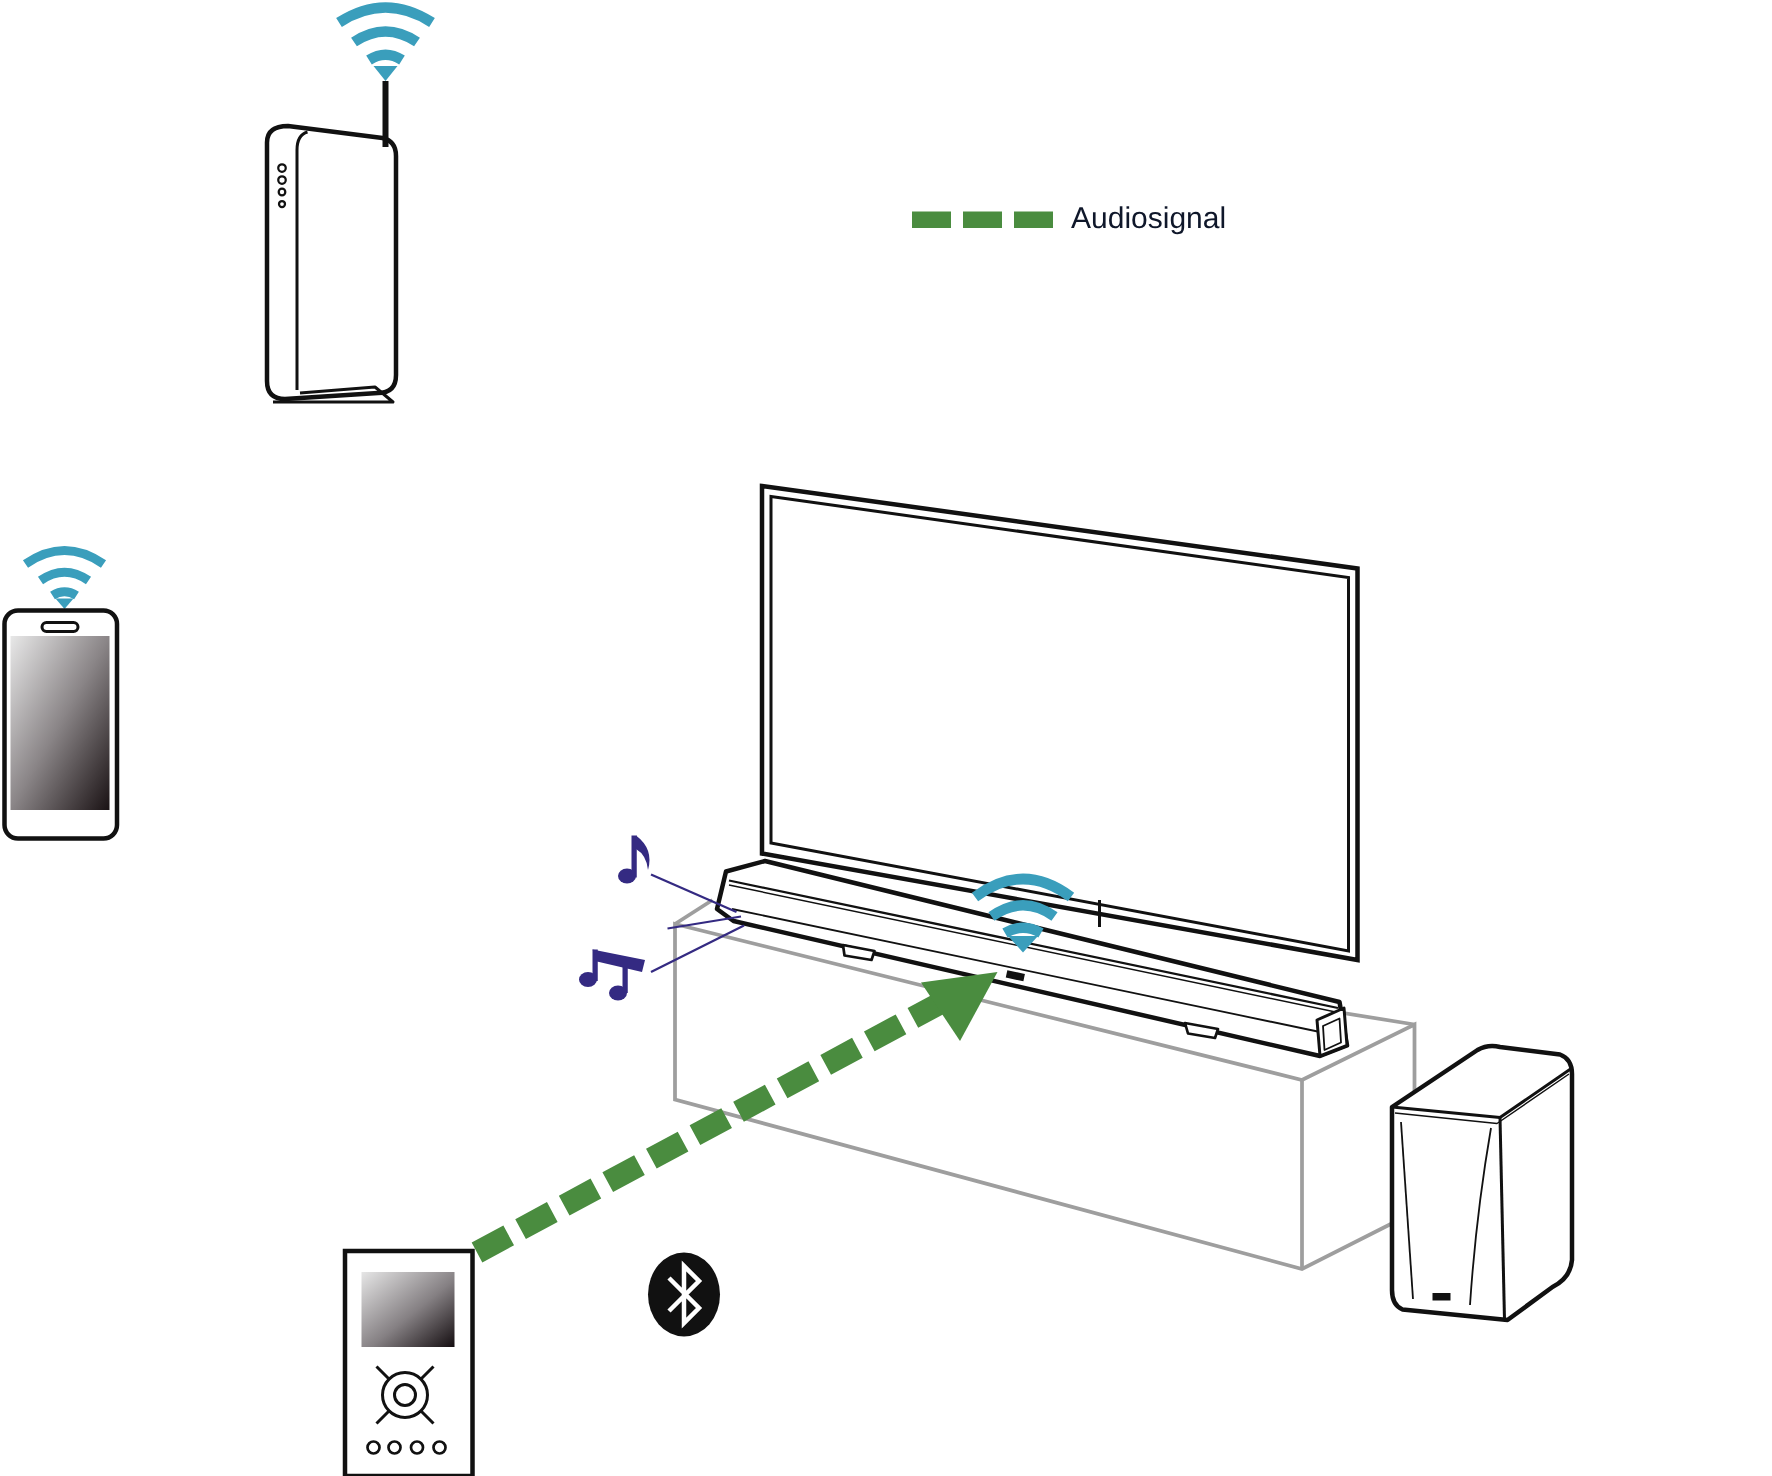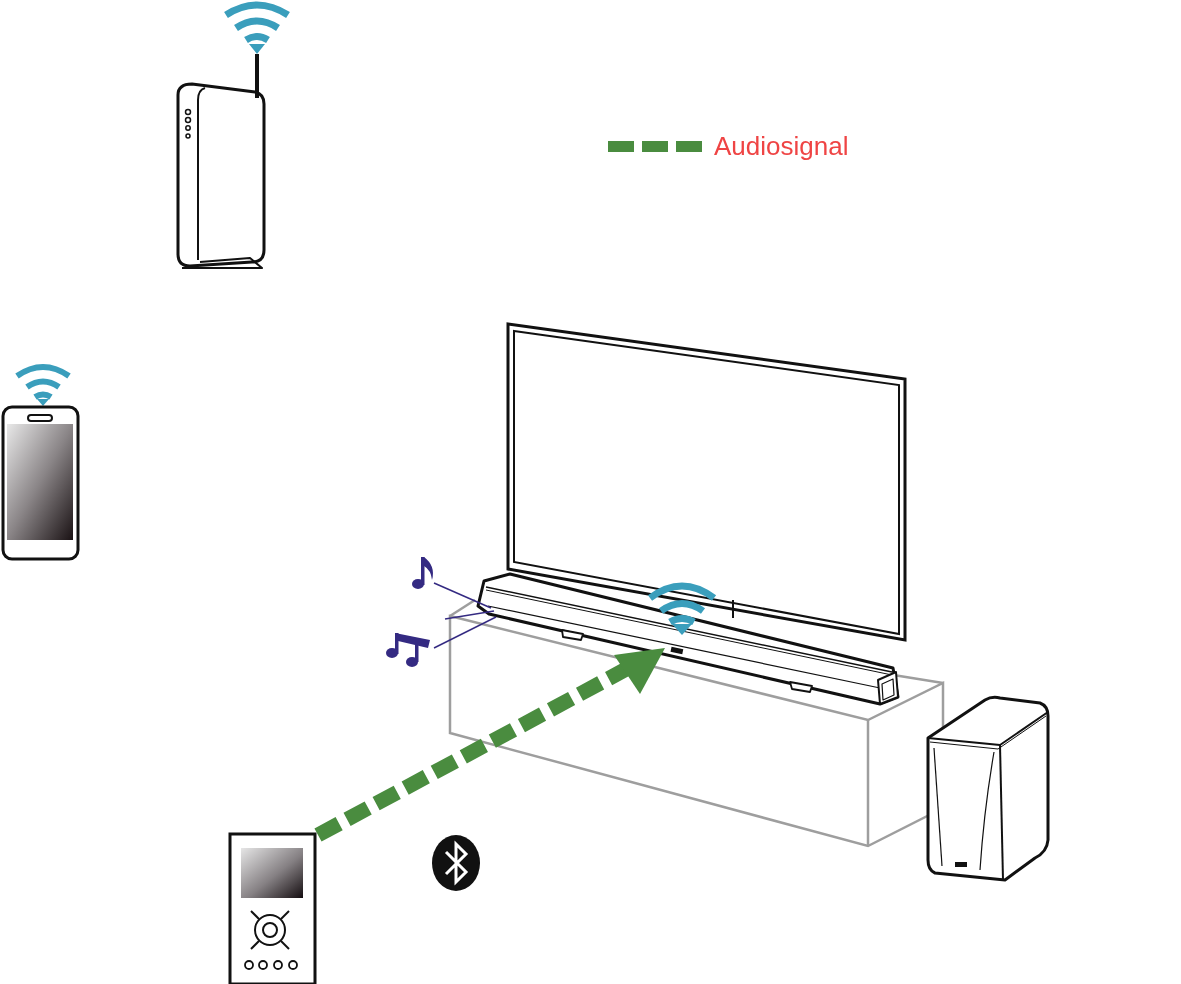--- a/index.html
+++ b/index.html
@@ -3,21 +3,21 @@
 <meta charset="utf-8">
 <style>
   html, body { margin: 0; padding: 0; background: #ffffff; }
   body { width: 1181px; height: 984px; position: relative; overflow: hidden;
          font-family: "Liberation Sans", sans-serif; }
   #scene { position: absolute; left: 0; top: 0; }
   .legend { position: absolute; left: 608px; top: 131px; height: 30px;
             display: flex; align-items: center; }
   .legend-swatch { display: flex; gap: 8px; margin-right: 12px; }
   .legend-swatch span { display: block; width: 26px; height: 11px; }
-  .legend-label { font-size: 26px; color: #ef4444; font-family: "Liberation Sans", sans-serif; }
+  .legend-label { font-size: 20px; color: #0f172a; font-family: "Liberation Sans", sans-serif; }
 </style>
 </head>
 <body>
 
 <svg id="scene" width="1181" height="984" viewBox="0 0 1181 984" xmlns="http://www.w3.org/2000/svg">
 
   <g fill="none" stroke="#111" stroke-width="3" stroke-linejoin="round">
     <g fill="none" stroke="#3a9ebc" stroke-width="7">
       <path d="M226 15 Q257 -5 288 15"></path>
       <path d="M236 28 Q257 14 278 28"></path>

